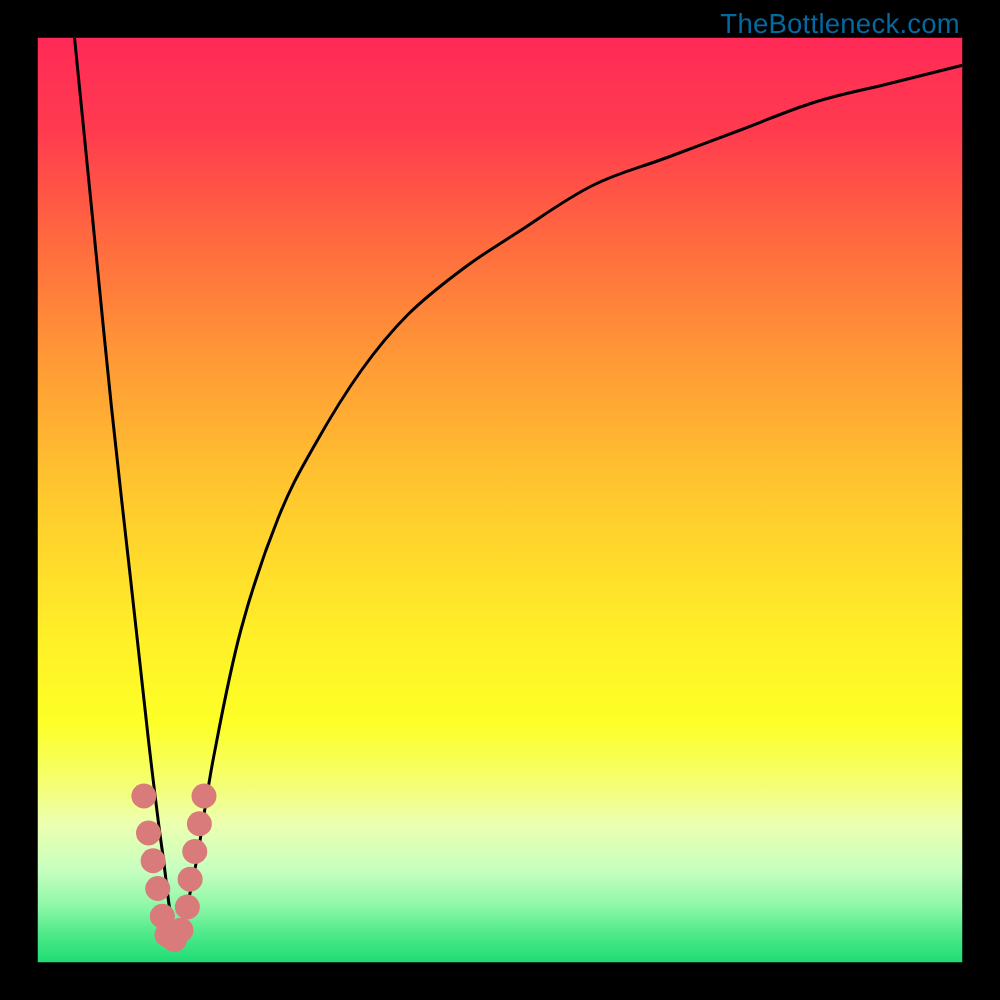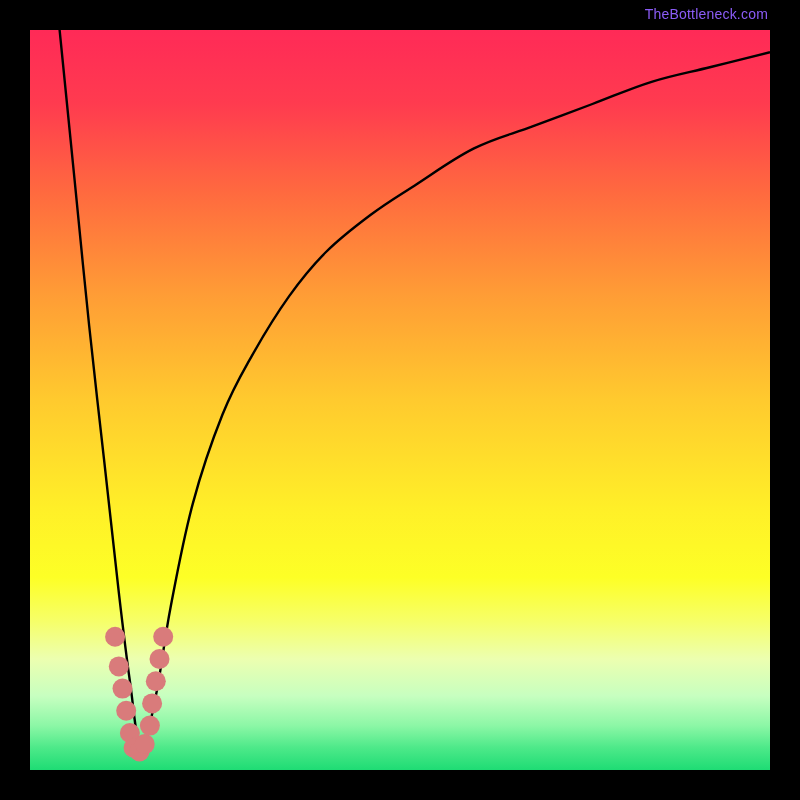--- a/index.html
+++ b/index.html
@@ -19,22 +19,22 @@
   }
   .gradient {
     position: absolute;
     inset: 0;
   }
   .watermark {
     position: absolute;
     top: 6px;
     right: 32px;
     font-family: Arial, Helvetica, sans-serif;
-    font-size: 14px;
-    color: #8b5cf6;
+    font-size: 22px;
+    color: #0369a1;
     letter-spacing: 0.2px;
   }
   svg.curves {
     position: absolute;
     inset: 0;
     width: 100%;
     height: 100%;
   }
 </style>
 </head>

